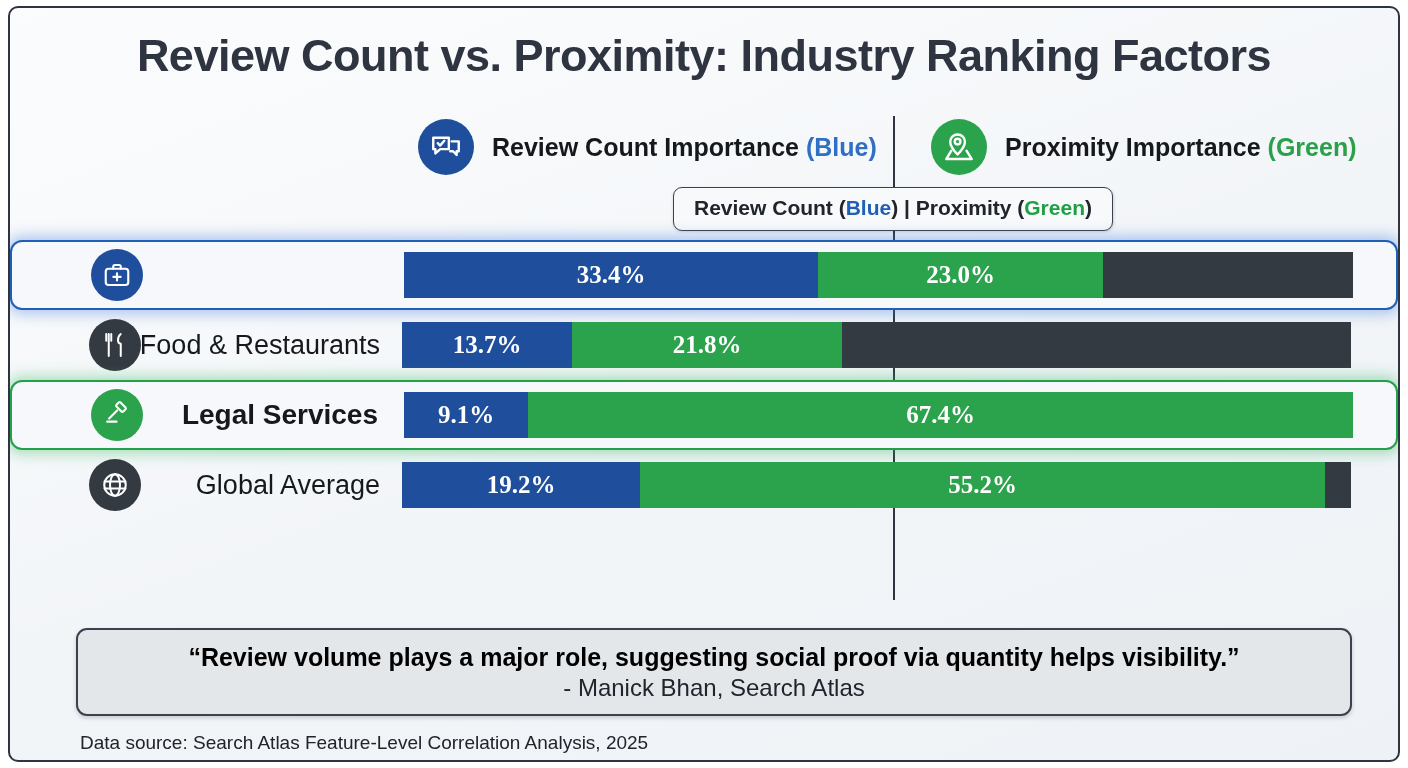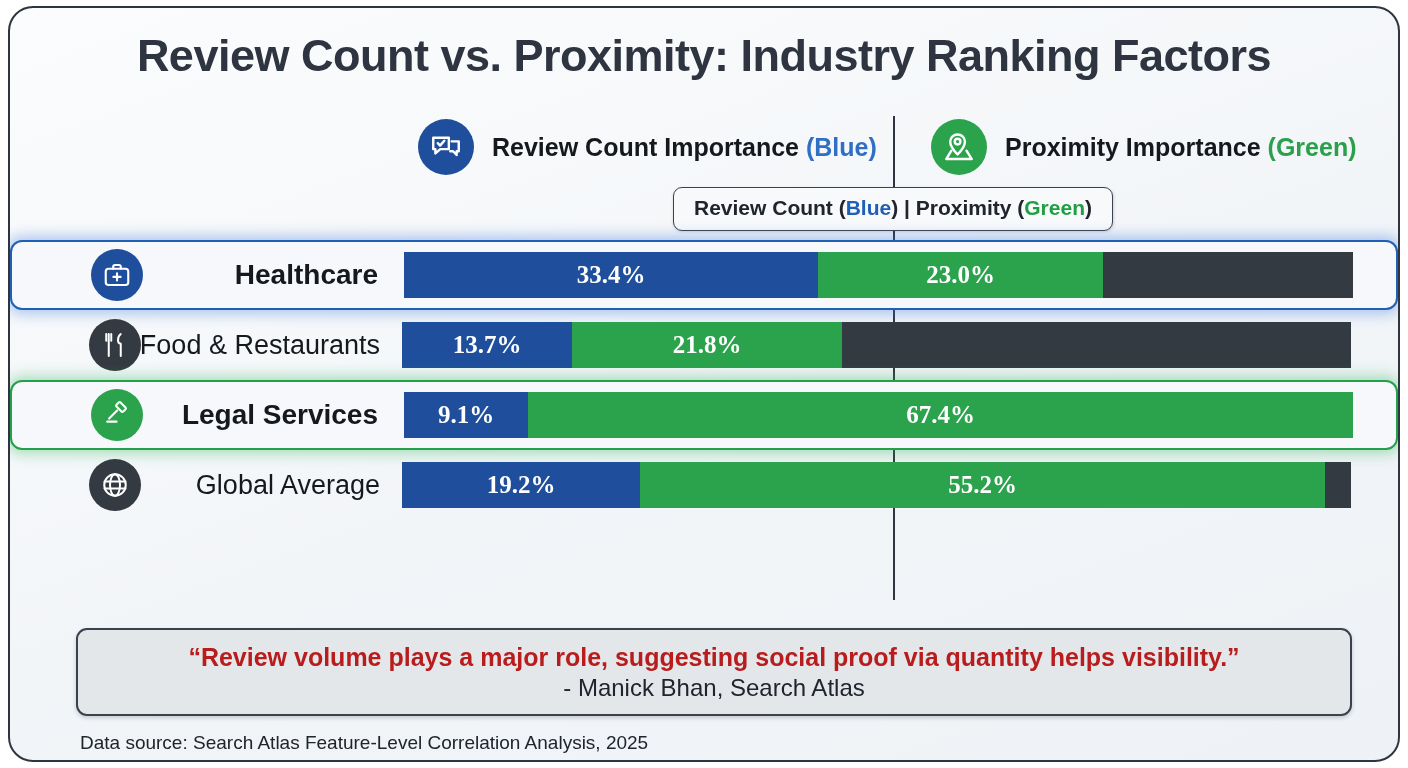--- a/index.html
+++ b/index.html
@@ -9,21 +9,21 @@
     font-family: "Liberation Sans", sans-serif;
     overflow: hidden;
   }
 
   .card {
     position: absolute;
     left: 8px; top: 6px;
     width: 1392px; height: 756px;
     background: linear-gradient(160deg,#fbfcfd 0%, #f2f5f8 55%, #eef2f6 100%);
     border: 2px solid #2e3440;
-    border-radius: 25px;
+    border-radius: 10px;
     overflow: hidden;
   }
 
   .title {
     position: absolute; left: 0; top: 22px; width: 100%;
     text-align: center;
     font-size: 45px; font-weight: 700; letter-spacing: -0.5px;
     color: #2e3440;
   }
 
@@ -133,21 +133,21 @@
     position: absolute; left: 66px; top: 620px;
     width: 1276px; height: 88px;
     background: #e4e7ea;
     border: 2px solid #3a4250;
     border-radius: 11px;
     display: flex; flex-direction: column;
     align-items: center; justify-content: center;
     box-shadow: 0 2px 4px rgba(0,0,0,.18);
   }
   .quote-main {
-    font-size: 25px; font-weight: 700; color: #b91c1c;
+    font-size: 25px; font-weight: 700; color: #000000;
     text-align: center;
   }
   .quote-attr {
     font-size: 24px; color: #20242c; margin-top: 2px;
   }
 
   .footer {
     position: absolute; left: 70px; top: 724px;
     font-size: 19px; color: #20242c;
   }
@@ -192,21 +192,20 @@
 
   <div class="rows" id="rows">
       <div class="row row-hl row-hl-blue">
         <span class="row-icon icon-blue">
           <svg width="30" height="30" viewBox="0 0 24 24" fill="none" stroke="#fff" stroke-width="1.7" stroke-linecap="round" stroke-linejoin="round">
             <rect x="3" y="7" width="18" height="13" rx="2.2"></rect>
             <path d="M9 7V5.2A1.2 1.2 0 0 1 10.2 4h3.6A1.2 1.2 0 0 1 15 5.2V7"></path>
             <path d="M12 10.6v5.8M9.1 13.5h5.8"></path>
           </svg>
         </span>
-        <span class="row-label bold">Healthcare</span>
         <div class="track">
           <div class="seg seg-blue" style="width: 414px;">33.4%</div>
           <div class="seg seg-green" style="width: 285px; text-align: right;">23.0%</div>
         </div>
       </div>
       <div class="row">
         <span class="row-icon icon-dark">
           <svg width="30" height="30" viewBox="0 0 24 24" fill="none" stroke="#fff" stroke-width="1.6" stroke-linecap="round" stroke-linejoin="round">
             <path d="M7 3.2v5.4M5 3.2v5.4M9 3.2v5.4M7 8.6v12.2"></path>
             <path d="M16.6 3.2c-1.6 1.2-2.2 3-2.2 5 0 1.6.7 2.6 2.2 2.8v9.8"></path>

